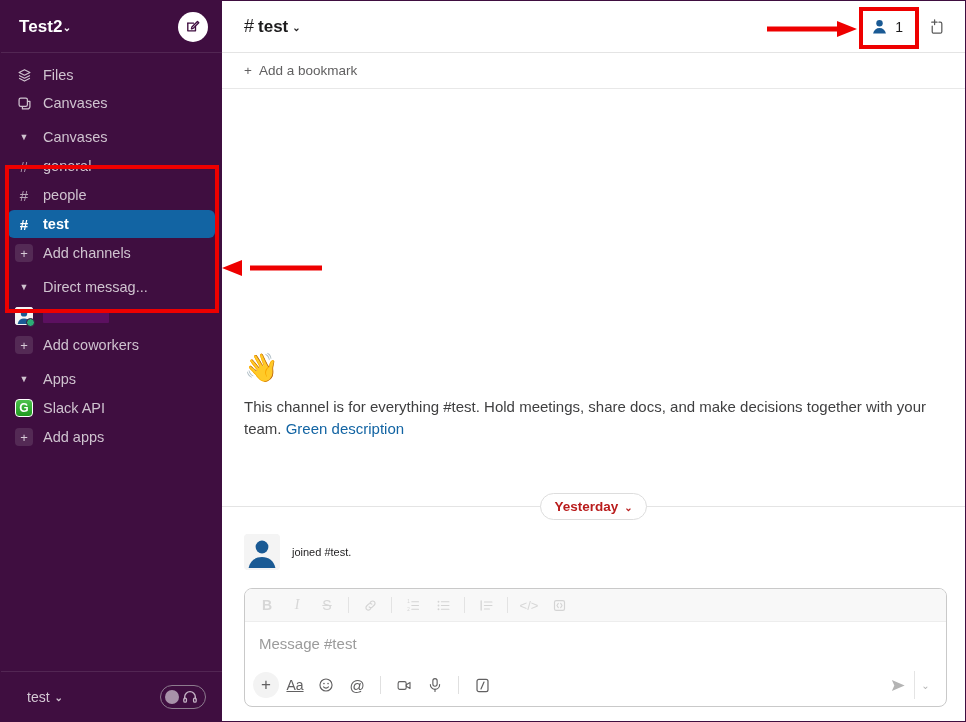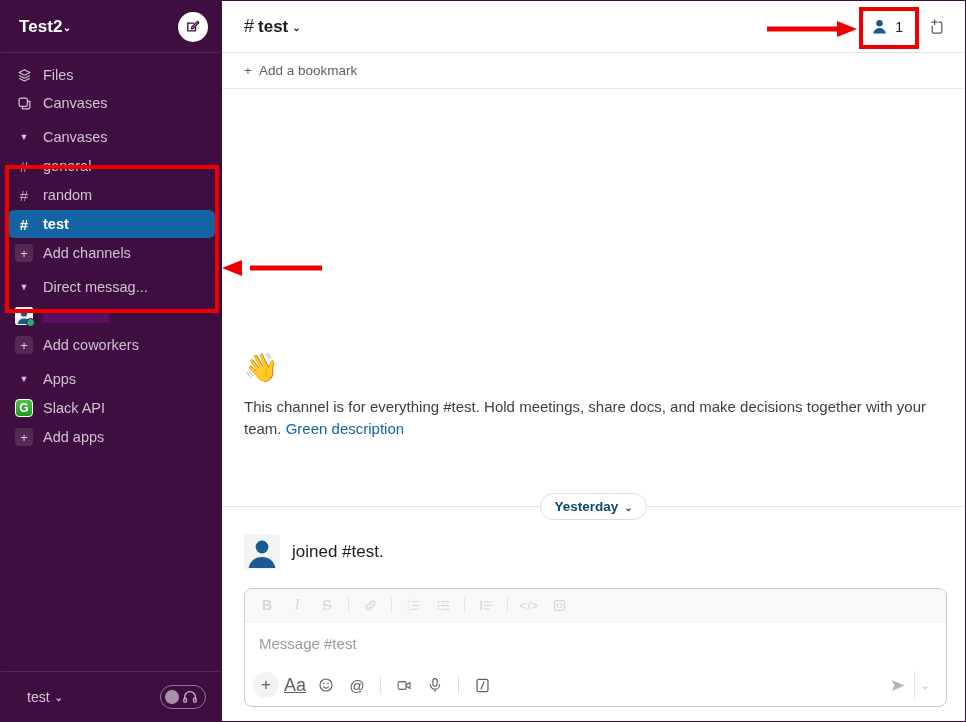--- a/index.html
+++ b/index.html
@@ -314,42 +314,42 @@
     border-top: 1px solid #e4e4e4;
   }
   .date-pill {
     position: relative;
     background: #ffffff;
     border: 1px solid #dddddd;
     border-radius: 14px;
     padding: 5px 13px;
     font-size: 13.5px;
     font-weight: bold;
-    color: #0c4a6e;
+    color: #b91c1c;
     display: flex;
     align-items: center;
     gap: 6px;
     cursor: pointer;
   }
 
   .join-msg {
     display: flex;
     align-items: center;
     gap: 12px;
     padding: 6px 22px 14px 22px;
   }
   .join-avatar {
     width: 36px; height: 36px;
     border-radius: 4px;
     background: #f4f4f4;
     flex: none;
     overflow: hidden;
     position: relative;
   }
-  .join-text { font-size: 17px; color: #1d1c1d; }
+  .join-text { font-size: 11px; color: #1d1c1d; }
 
   
   .composer-wrap { padding: 0 18px 14px 22px; flex: none; }
   .composer {
     border: 1px solid #c9c9c9;
     border-radius: 8px;
     overflow: hidden;
     background: #ffffff;
   }
   .fmt-bar {
@@ -472,21 +472,21 @@
         <span class="tri">▼</span>
         <span>Canvases</span>
       </div>
 
       <div class="sb-item">
         <span class="hash">#</span>
         <span class="lbl">general</span>
       </div>
       <div class="sb-item">
         <span class="hash">#</span>
-        <span class="lbl">random</span>
+        <span class="lbl">people</span>
       </div>
       <div class="sb-item selected">
         <span class="hash">#</span>
         <span class="lbl">test</span>
       </div>
       <div class="sb-item">
         <span class="plusbox">+</span>
         <span class="lbl">Add channels</span>
       </div>
 
@@ -650,21 +650,21 @@
           </div>
         </div>
 
         <div class="msg-input">
           <span>Message #test</span>
         </div>
 
         <div class="act-bar">
           <div class="act-left">
             <div class="act-btn plus" style="font-size:17px;">+</div>
-            <div class="act-btn" style="text-decoration:underline;font-size:18px;">Aa</div>
+            <div class="act-btn" style="text-decoration:underline;font-size:14px;">Aa</div>
             <div class="act-btn">
               <svg width="16" height="16" viewBox="0 0 18 18" fill="none">
                 <circle cx="9" cy="9" r="6.8" stroke="#616061" stroke-width="1.3"></circle>
                 <circle cx="6.7" cy="7.4" r=".9" fill="#616061"></circle>
                 <circle cx="11.3" cy="7.4" r=".9" fill="#616061"></circle>
                 <path d="M6.2 11.1c.7.9 1.7 1.4 2.8 1.4s2.1-.5 2.8-1.4" stroke="#616061" stroke-width="1.2" stroke-linecap="round"></path>
               </svg>
             </div>
             <div class="act-btn" style="font-size:15px;">@</div>
             <div class="act-sep"></div>

